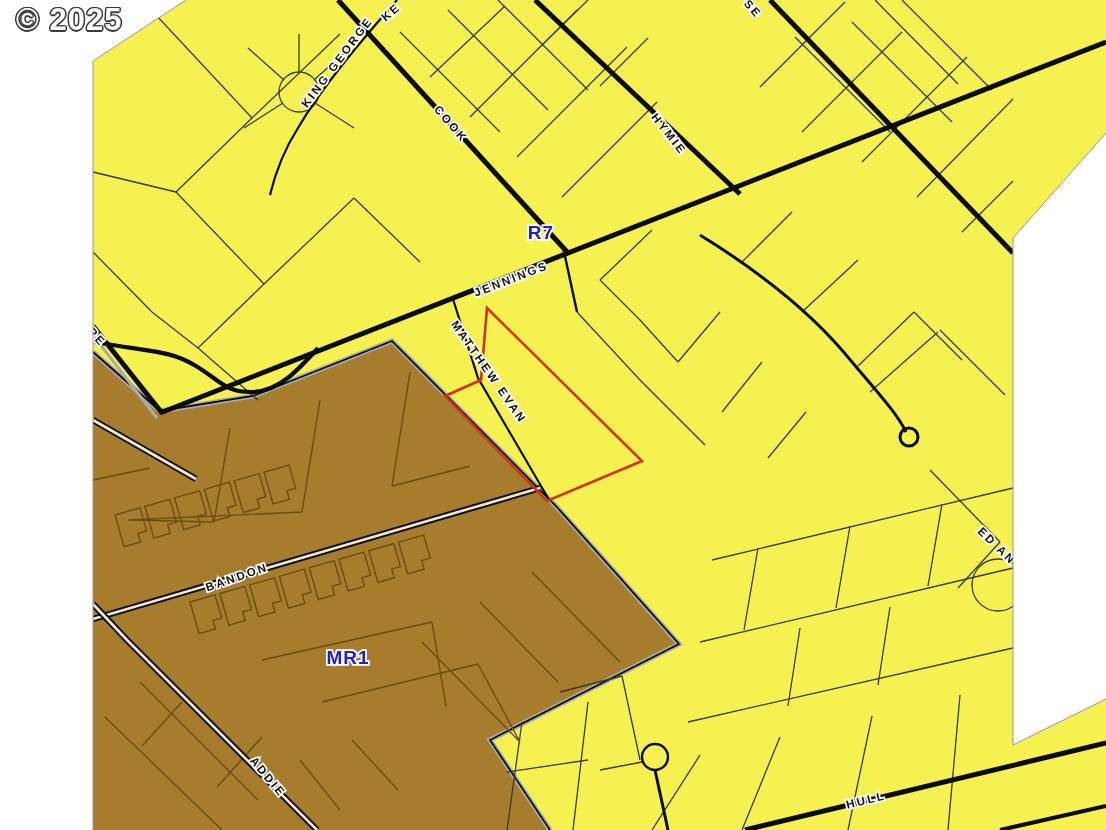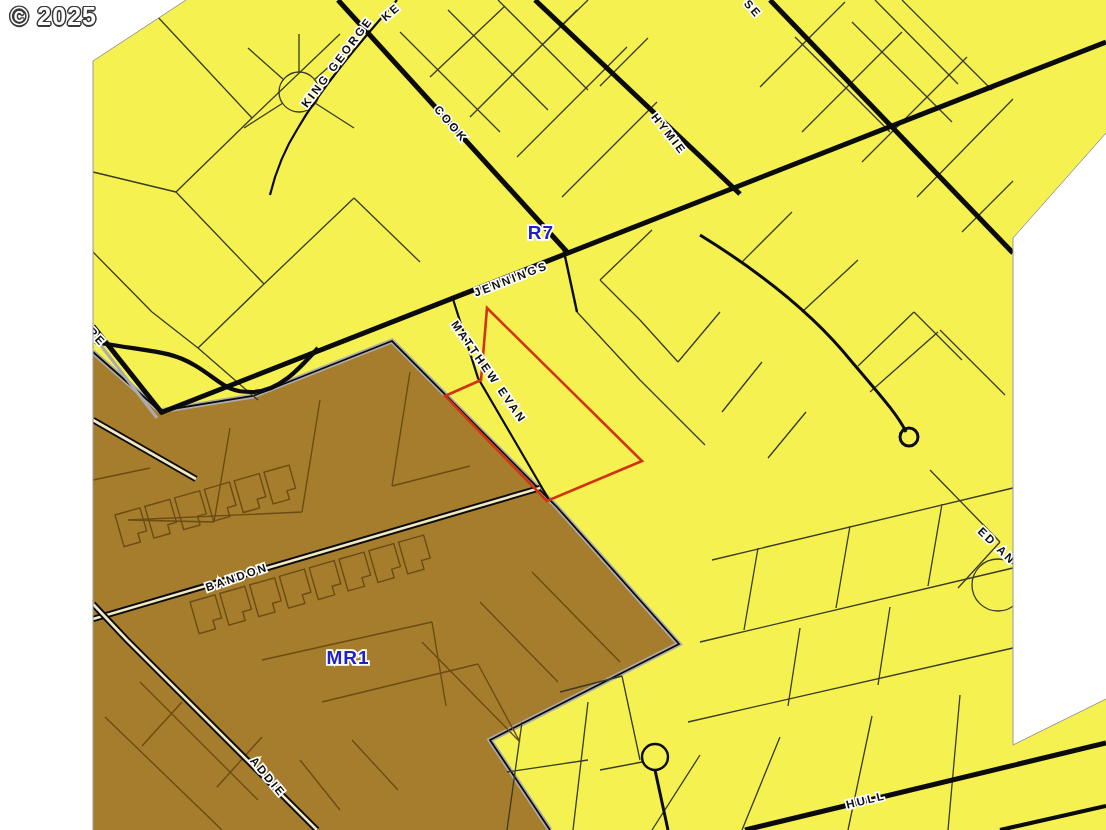--- a/index.html
+++ b/index.html
@@ -29,21 +29,21 @@
   .roadcream{stroke:var(--c-road-fill-cream);stroke-width:2.6;fill:none;}
   .red{stroke:var(--c-highlight-red);stroke-width:2.6;fill:none;stroke-linejoin:miter;}
   .white{fill:var(--c-background);}
   .edge{stroke:#999;stroke-width:1;fill:none;}
   .street-label{font-weight:bold;font-size:11.5px;fill:#0D0D0D;
     stroke:var(--c-halo-white);stroke-width:3.4px;paint-order:stroke;
     letter-spacing:2.5px;text-anchor:middle;}
   .zone-label{font-weight:bold;font-size:19px;fill:var(--c-zone-label-blue);
     stroke:var(--c-halo-white);stroke-width:3.6px;paint-order:stroke;
     letter-spacing:1px;text-anchor:middle;}
-  #copyright{position:absolute;left:10px;top:2px;font-size:25px;font-weight:bold;
+  #copyright{position:absolute;left:16px;top:2px;font-size:31px;font-weight:bold;
     color:#fff;letter-spacing:1px;
     text-shadow:-1.5px 0 #3a3a3a,1.5px 0 #3a3a3a,0 -1.5px #3a3a3a,0 1.5px #3a3a3a,
      -1px -1px #3a3a3a,1px 1px #3a3a3a,-1px 1px #3a3a3a,1px -1px #3a3a3a;}
 </style>
 </head>
 <body>
 
 <div id="map-wrap">
   <svg width="1106" height="830" viewBox="0 0 1106 830">
 

